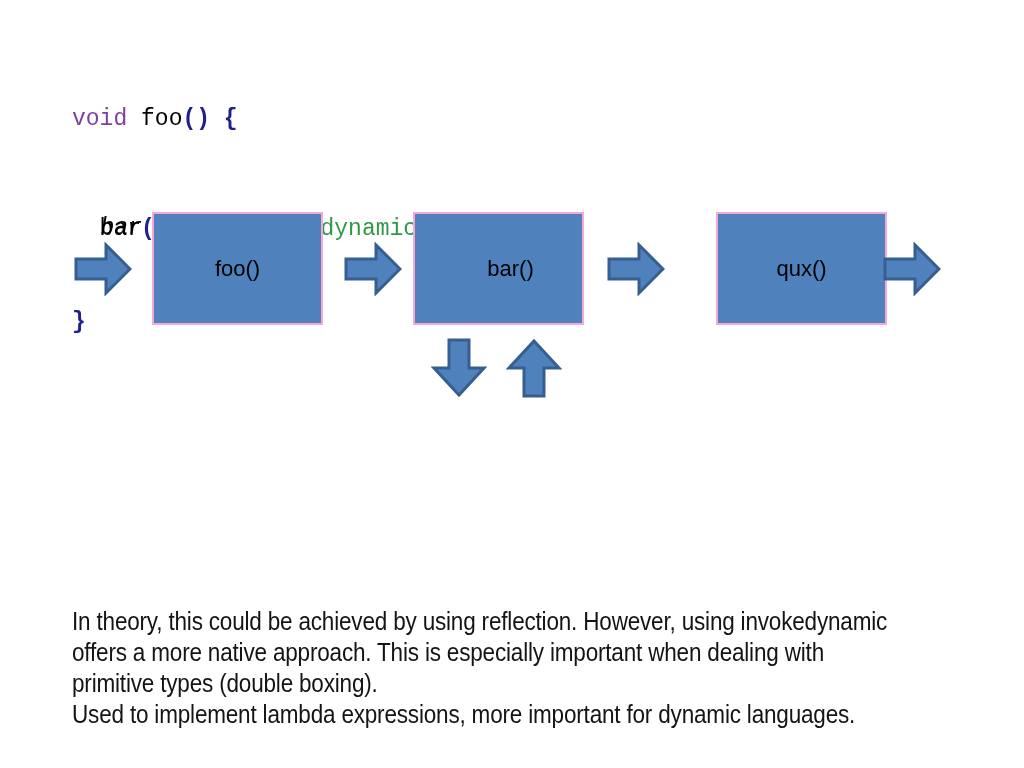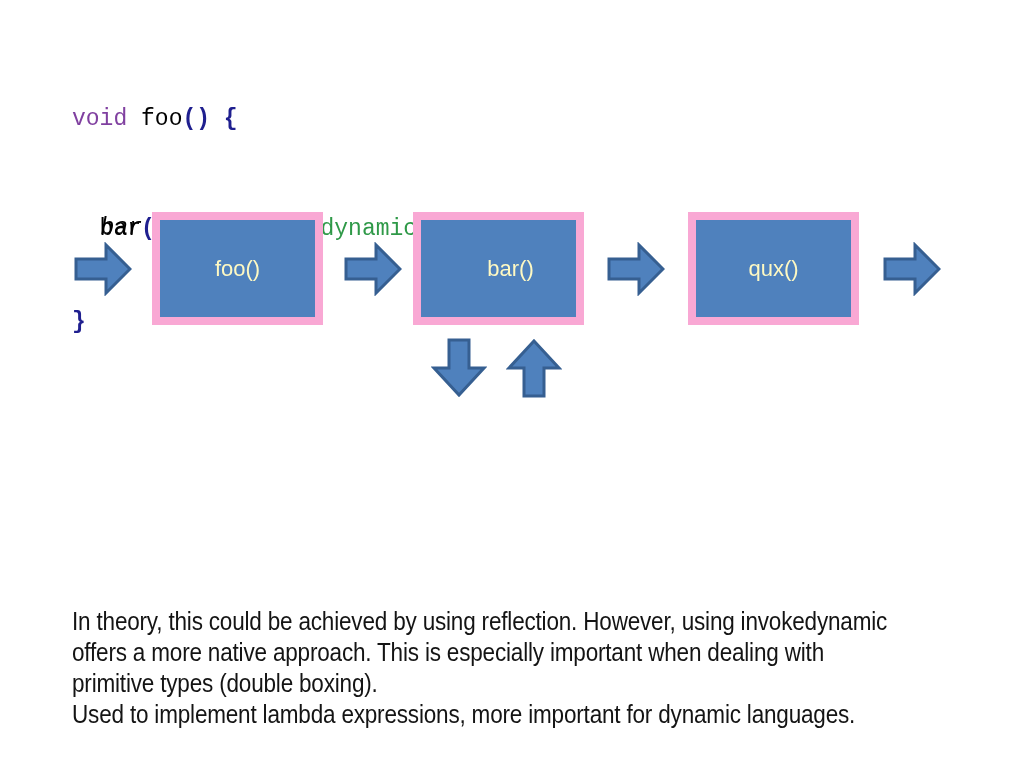--- a/index.html
+++ b/index.html
@@ -21,27 +21,27 @@
   .punct  { color:#1f1f8f; font-weight:bold; }
   .comment{ color:#2f9948; }
   .overlap { position:relative; display:inline-block;margin-top:17px; }
   .overlap .layer2 {
     position:absolute; left:1px; top:-1px; font-style:italic;
   }
 
   
   .dbox {
     position:absolute;
-    background:#4f81bd; border:8px solid #f9a8d4;
-    color:#fef9c3; font-size:22px;
+    background:#4f81bd; border:2px solid #f9a8d4;
+    color:#000000; font-size:22px;
     display:flex; align-items:center; justify-content:center;
   }
   .box-foo       { left:152px; top:212px; width:171px; height:113px; }
   .box-bar       { left:413px; top:212px; width:171px; height:113px;padding-left:24px; }
-  .box-qux       { left:688px; top:212px; width:171px; height:113px;align-items:center; }
+  .box-qux       { left:716px; top:212px; width:171px; height:113px;align-items:center; }
   .box-bootstrap { left:413px; top:413px; width:170px; height:112px; }
 
   .arrow { position:absolute; }
   .ar1 { left:74px;  top:242px; }
   .ar2 { left:344px; top:242px; }
   .ar3 { left:607px; top:242px; }
   .ar4 { left:883px; top:242px; }
   .ardown { left:431px; top:338px; }
   .arup   { left:506px; top:338px; }
 

